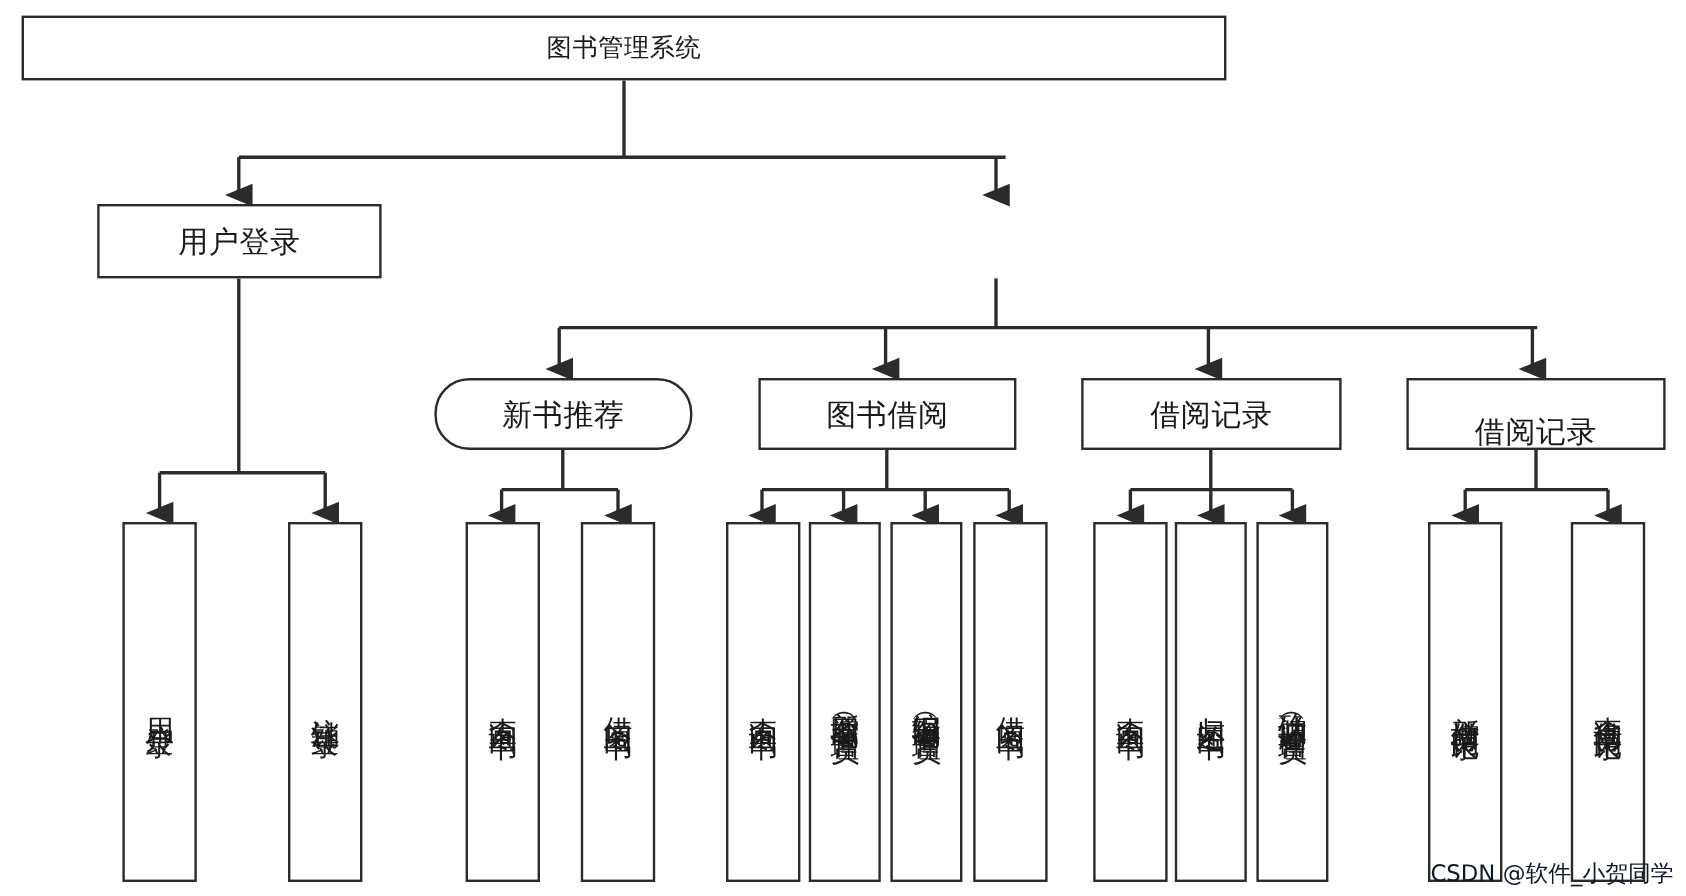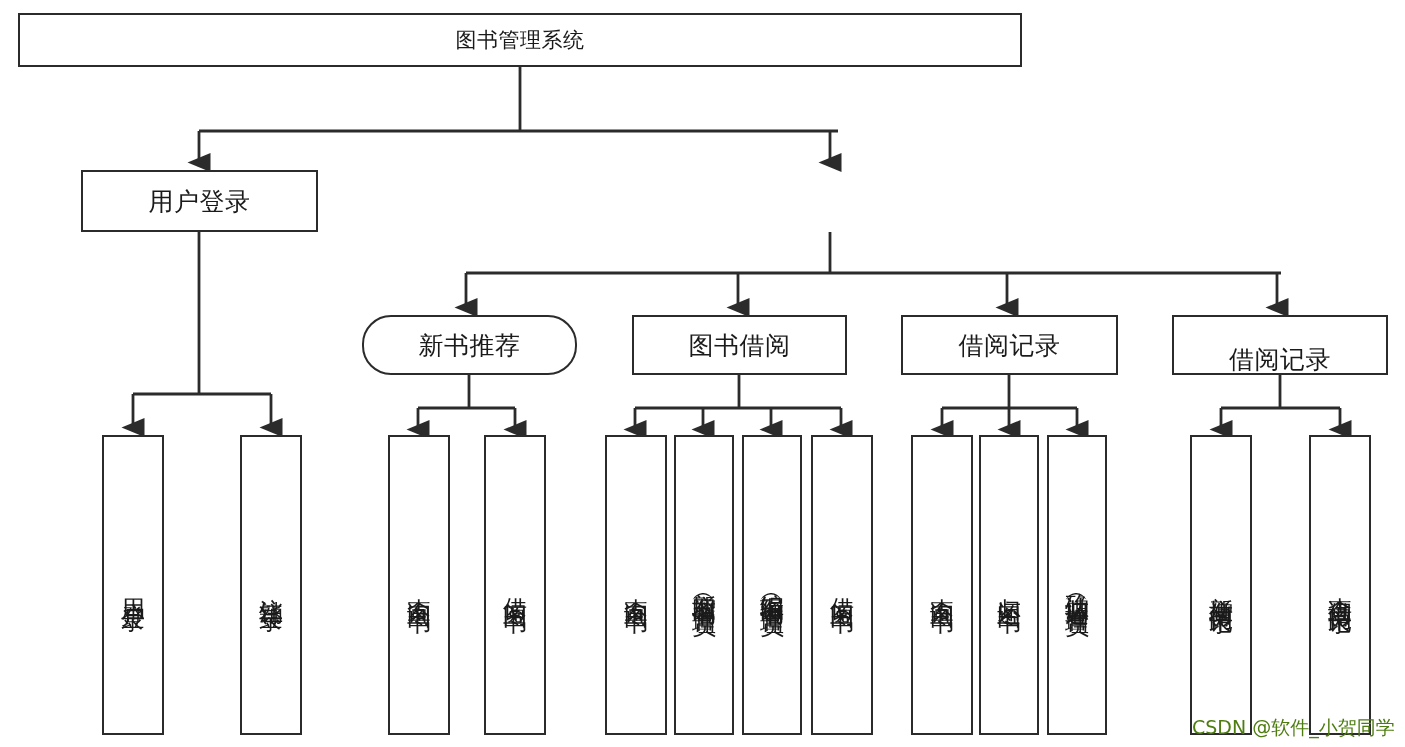--- a/index.html
+++ b/index.html
@@ -64,21 +64,21 @@
     line-height: 1.0;
     letter-spacing: 4px;
     white-space: nowrap;
   }
   .node.vert.tall .node-label {
     letter-spacing: 3px;
   }
   .watermark {
     position: absolute;
     font-size: 19px;
-    color: #4d7c0f;
+    color: #0f172a;
     white-space: nowrap;
     user-select: none;
   }
 </style>
 </head>
 <body>
 
 <div id="canvas">
 
   <svg class="wires" viewBox="0 0 1405 747" xmlns="http://www.w3.org/2000/svg">

